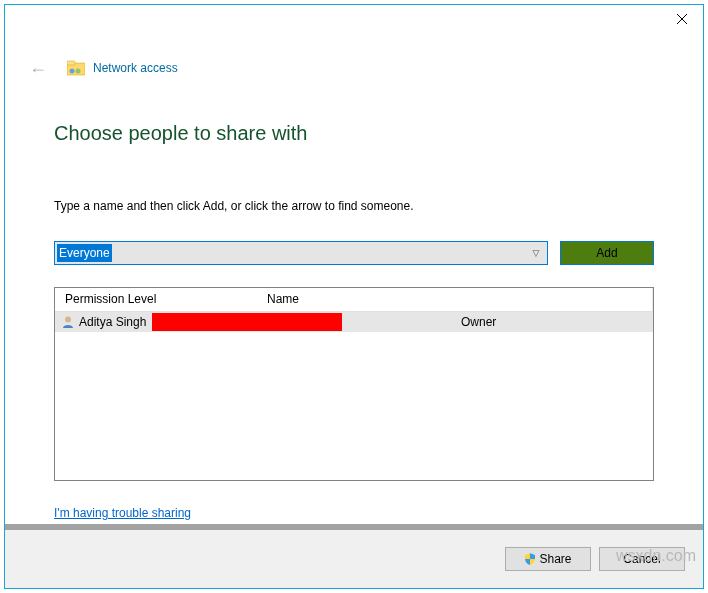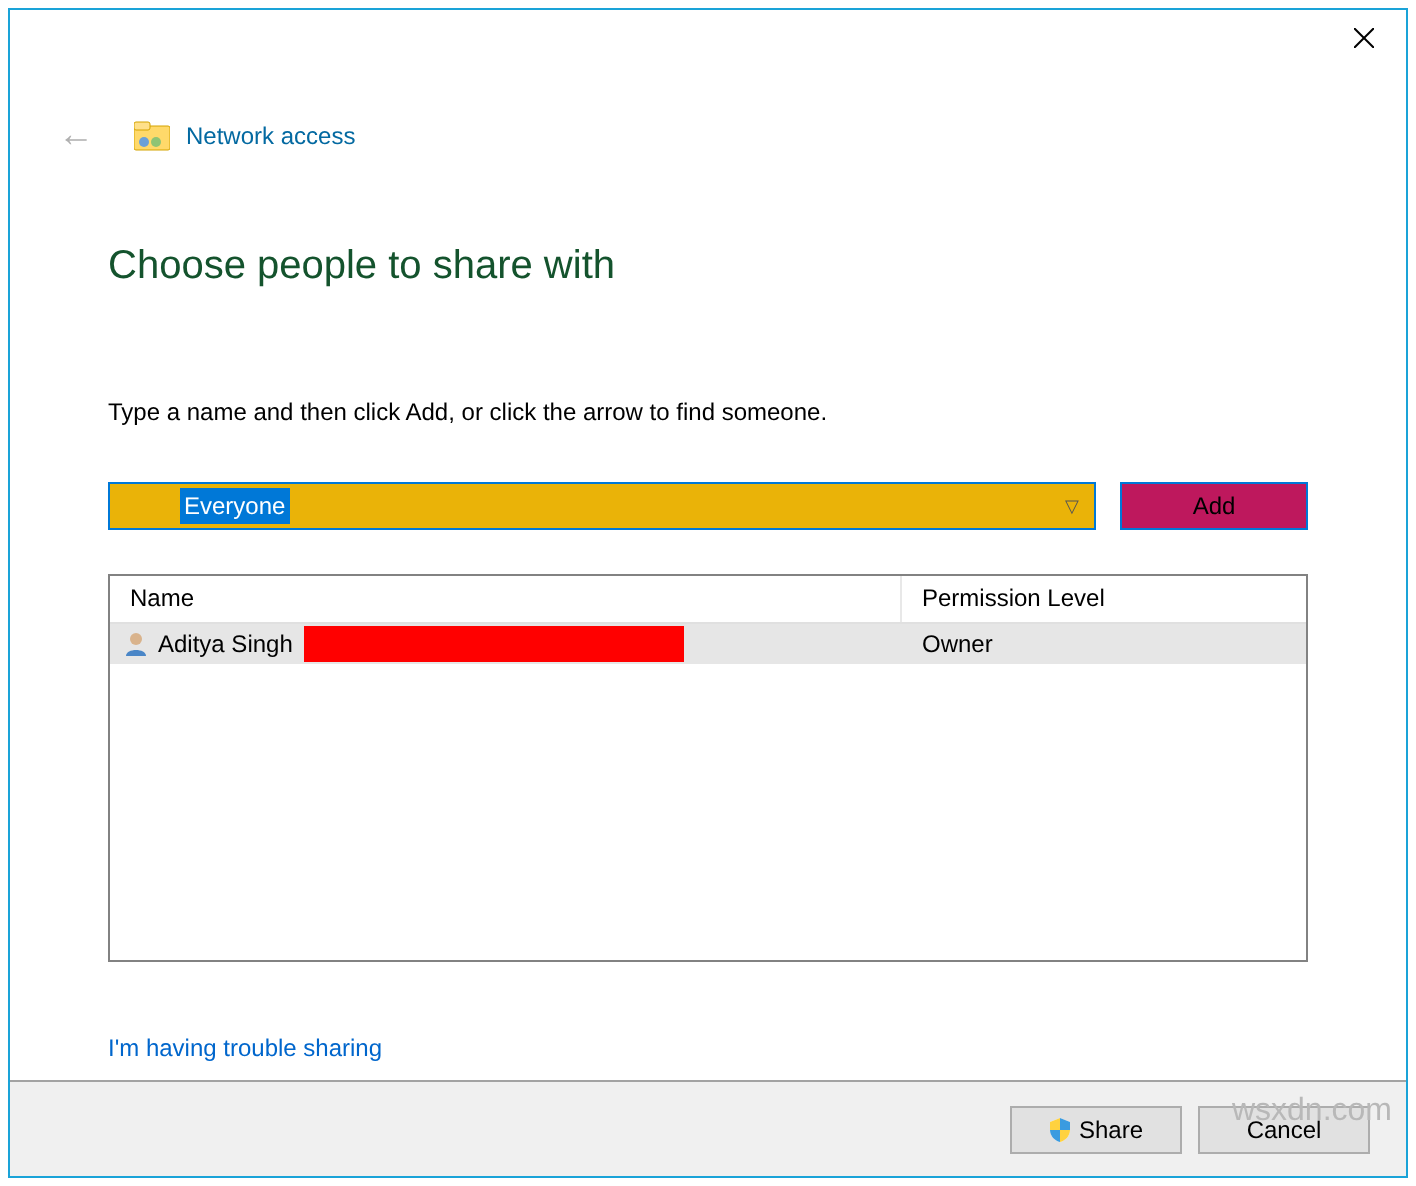--- a/index.html
+++ b/index.html
@@ -58,42 +58,41 @@
     }
     .heading { color: #14532d; font-size: 20px; font-weight: 400; margin: 16px 0 18px 0; }
     .instruction { font-size: 12px; color: #000; margin-bottom: 28px; margin-top: 36px; }
     .input-row { display: flex; gap: 12px; }
     .name-input-wrap {
       flex: 1;
       border: 1px solid #0078d7;
       height: 24px;
       display: flex;
       align-items: center;
-      background: #eab308;
-      padding-left: 33px;
+      background: #e5e5e5;
     }
     .name-input-text {
       background: #0078d7;
       color: #fff;
       padding: 2px 2px;
       margin-left: 2px;
       font-size: 12px;
     }
     .dropdown-arrow {
       width: 18px;
       text-align: center;
       font-size: 9px;
       color: #555;
       padding-right: 4px;
     }
     .add-btn {
       width: 94px;
       height: 24px;
       border: 1px solid #0078d7;
-      background: #be185d;
+      background: #4d7c0f;
       font-size: 12px;
       cursor: pointer;
     }
     .people-table {
       margin-top: 22px;
       border: 1px solid #828282;
       height: 194px;
       background: #fff;
       display: flex;
       flex-direction: column;
@@ -126,29 +125,30 @@
     .user-icon svg { width: 14px; height: 14px; }
     .redacted {
       background: #ff0000;
       width: 190px;
       height: 18px;
       display: inline-block;
       margin-left: 2px;
     }
     .trouble-link {
       color: #0066cc;
-      font-size: 12px;
-      margin-top: 36px;
+      text-decoration: underline;
+      font-size: 12px;
+      margin-top: 25px;
       display: inline-block;
       cursor: pointer;
     }
     .footer {
-      height: 48px;
+      height: 64px;
       background: #f0f0f0;
-      border-top: 1px solid #a3a3a3;
+      border-top: 6px solid #a3a3a3;
       display: flex;
       justify-content: flex-end;
       align-items: center;
       padding-right: 18px;
       gap: 8px;
     }
     .footer-btn {
       width: 86px;
       height: 24px;
       border: 1px solid #adadad;
@@ -205,22 +205,22 @@
       <div class="name-input-wrap">
         <span class="name-input-text">Everyone</span>
         <span style="flex:1"></span>
         <span class="dropdown-arrow">▽</span>
       </div>
       <button class="add-btn">Add</button>
     </div>
 
     <div class="people-table">
       <div class="table-header">
+        <div class="th th-perm">Permission Level</div>
         <div class="th th-name">Name</div>
-        <div class="th th-perm">Permission Level</div>
       </div>
       <div class="table-body">
         <div class="table-row">
           <div class="td-name">
             <span class="user-icon">
               <svg viewBox="0 0 14 14">
                   <circle cx="7" cy="4.5" r="3" fill="#d9b38c"></circle>
                   <path d="M2 13 C2 9 12 9 12 13 Z" fill="#4a86c7"></path>
                 </svg>
             </span>

